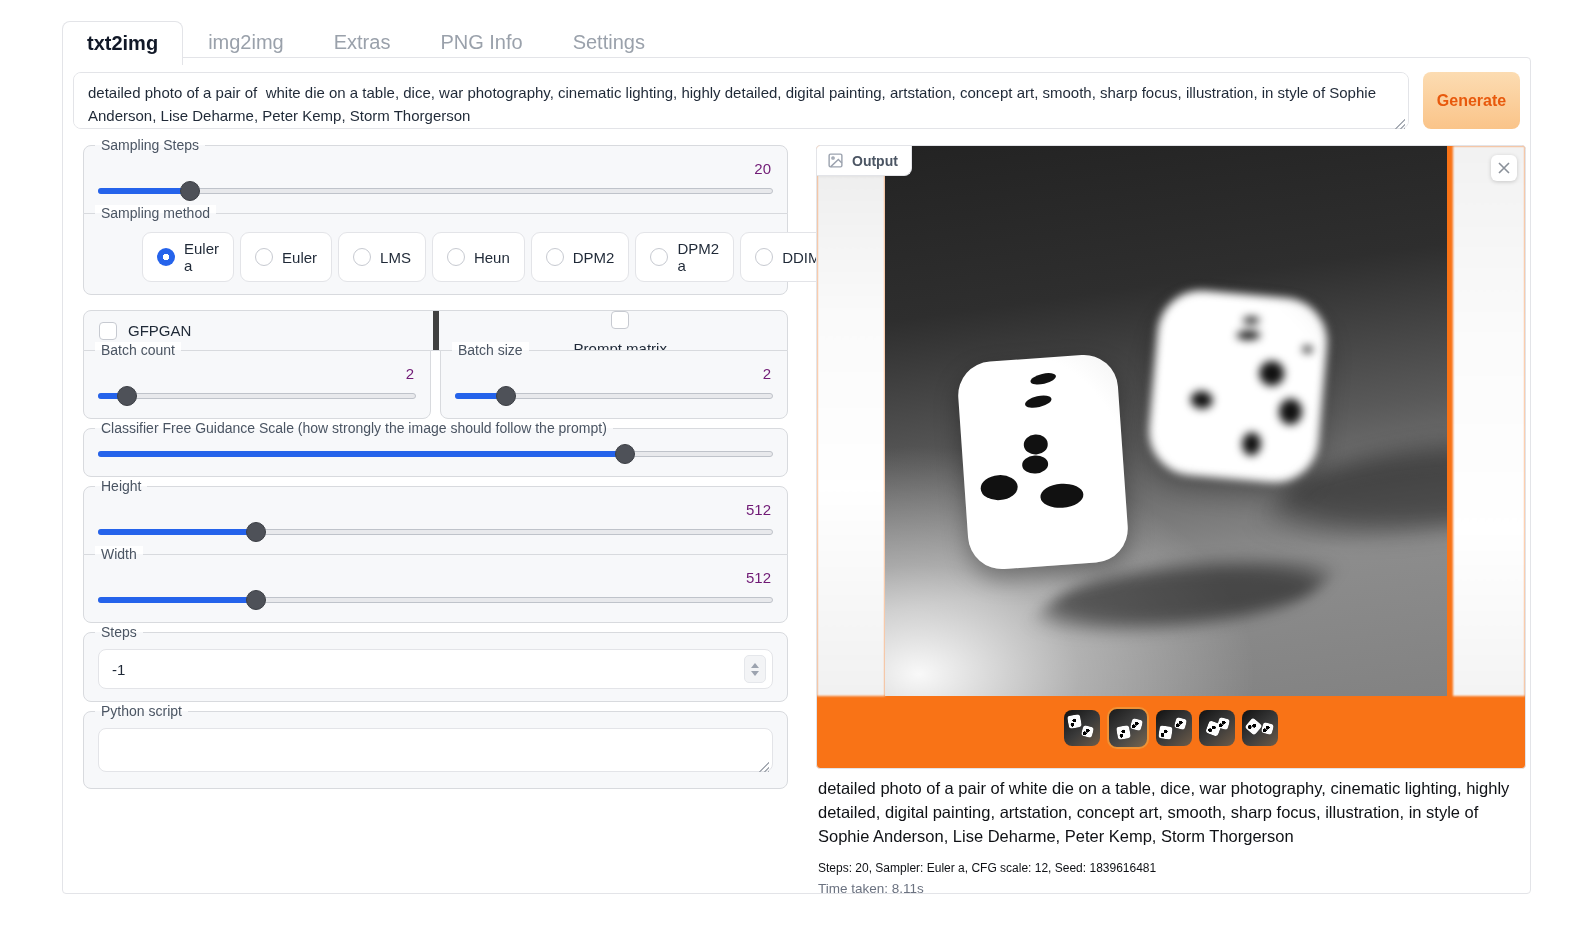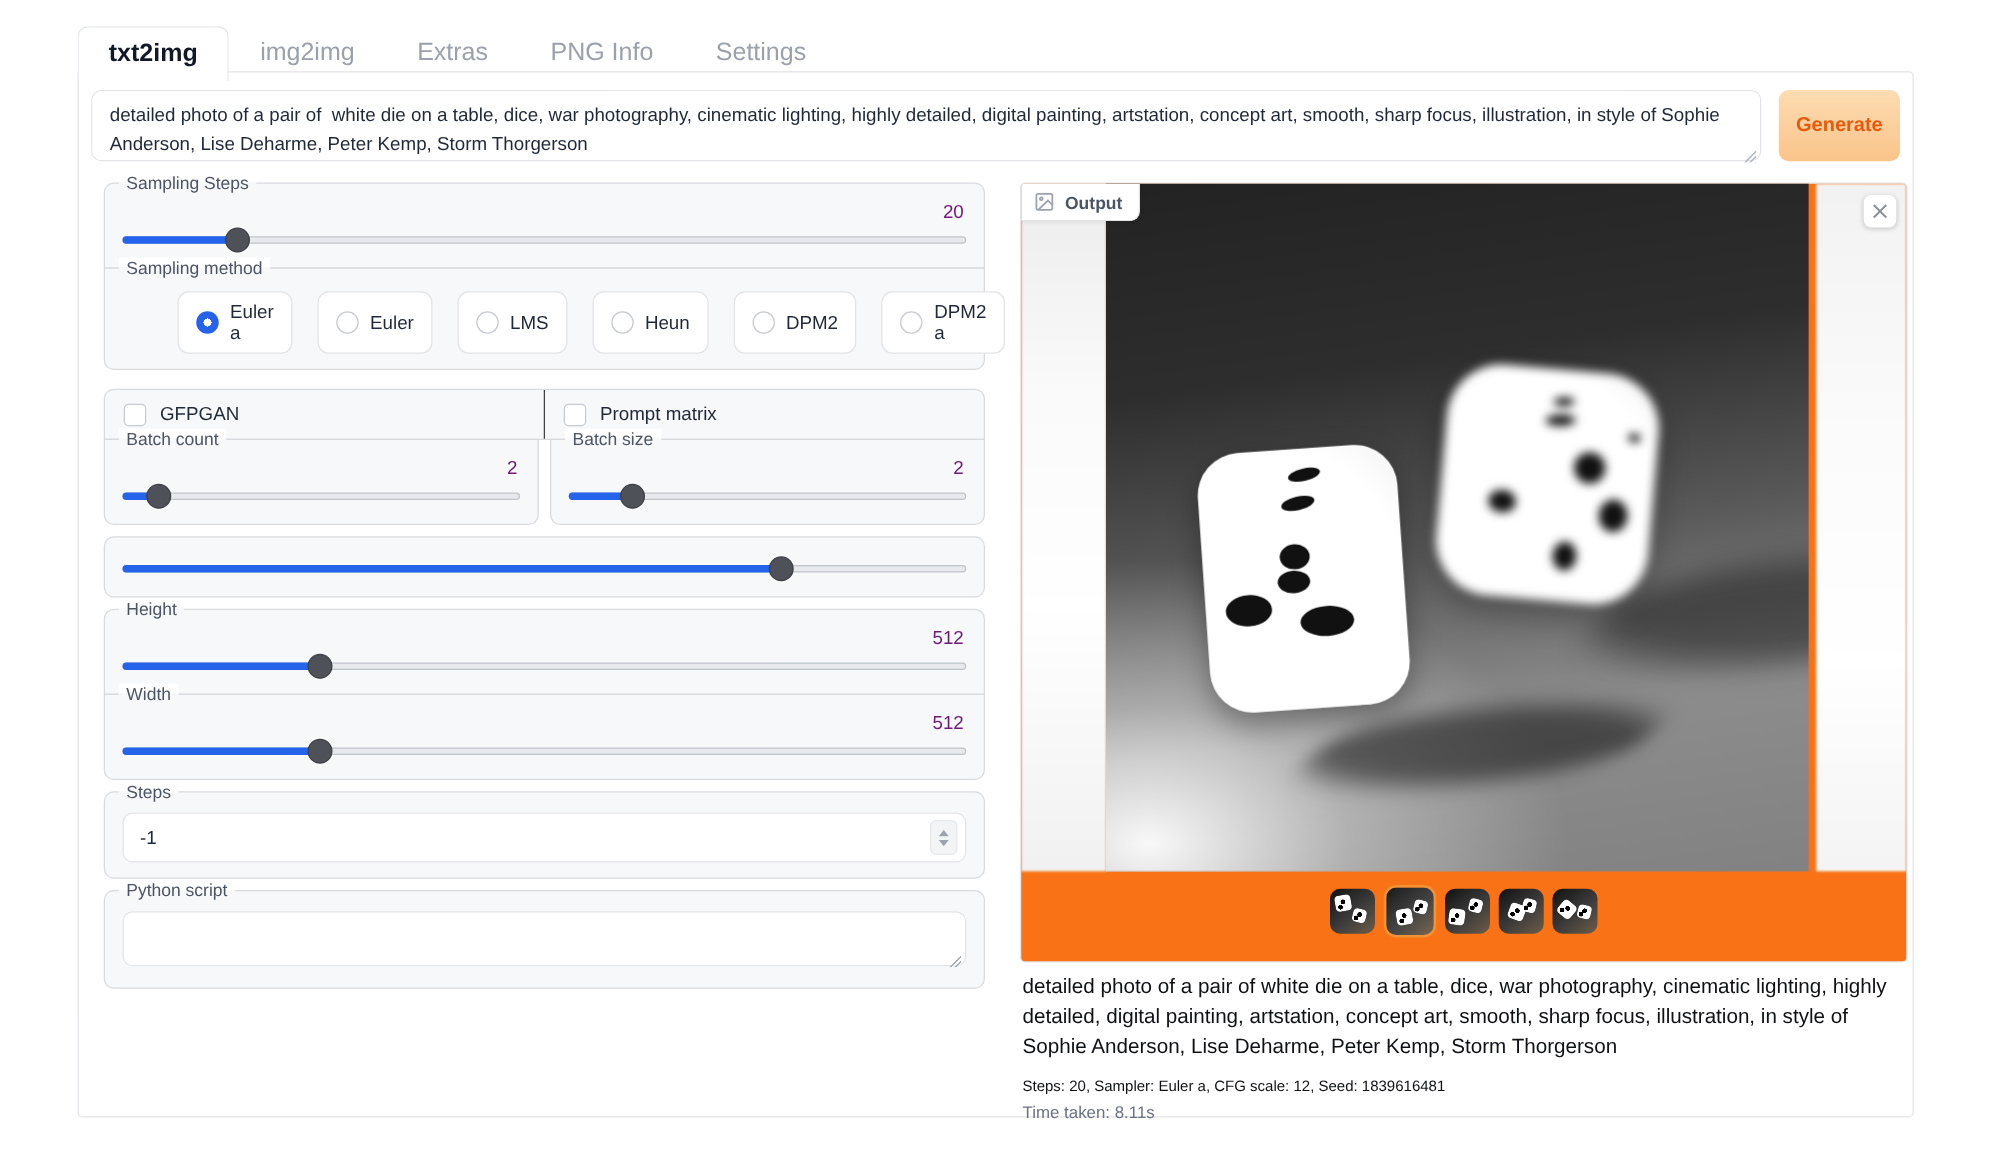--- a/index.html
+++ b/index.html
@@ -36,29 +36,29 @@
   .gap14 { margin-top:15px; }
 
   
   .slider-value { text-align:right; font-size:15px; color:#701a75; padding-right:2px; line-height:18px; margin-top:2px; }
   .slider { position:relative; height:20px; margin-top:3px; cursor:pointer; }
   .track { position:absolute; left:0; right:0; top:7px; height:6px; border-radius:3px; background:#e8e9ec; border:1px solid #bfc3ca; }
   .fill { position:absolute; left:0; top:7px; height:6px; border-radius:3px; background:#2563eb; }
   .handle { position:absolute; top:0; width:20px; height:20px; border-radius:50%; background:#4e5158; border:1px solid #3c3f45; }
 
   
-  .radio-row { display:flex; gap:20px; margin-top:6px;padding-left:44px; }
+  .radio-row { display:flex; gap:6px; margin-top:6px;padding-left:44px; }
   .pill { display:flex; align-items:center; gap:9px; background:#fff; border:1px solid #e3e4e8; border-radius:9px; padding:7px 14px; font-size:15px; color:#1f2937; cursor:pointer; }
   .rdot { width:18px; height:18px; border-radius:50%; border:1.5px solid #c7cad1; background:#fff; flex:none; }
   .pill.selected .rdot { border:none; background:radial-gradient(circle, #ffffff 0 3.2px, #2563eb 3.3px 100%); }
 
   
   .cb-panel { display:flex; border:1px solid #d8dade; background:#f7f8fa; border-radius:8px 8px 0 0; height:41px; }
   .cb-cell { flex:1; display:flex; align-items:center; gap:11px; padding-left:15px; font-size:15px; color:#1f2937; cursor:pointer; }
-  .cb-cell + .cb-cell { border-left:1px solid #404040; }
+  .cb-cell + .cb-cell { border-left:6px solid #404040;flex-direction:column; }
   .cbox { width:18px; height:18px; border:1.5px solid #c7cad1; border-radius:4px; background:#fff; flex:none; }
 
   .batch-row { display:flex; gap:9px; margin-top:-1px; }
   .batch-row .fieldset { flex:1; border-radius:0 0 8px 8px; }
 
   
   .seed-wrap { position:relative; margin-top:4px; }
   input.seed { width:100%; height:40px; border:1px solid #e3e4e8; border-radius:8px; background:#fff; padding:0 40px 0 13px; font-family:inherit; font-size:15px; color:#1f2937; outline:none; }
   .stepper { position:absolute; right:7px; top:50%; transform:translateY(-50%); width:22px; height:28px; background:#f3f4f6; border:1px solid #e5e7eb; border-radius:5px; display:flex; flex-direction:column; align-items:center; justify-content:center; gap:3px; cursor:pointer; }
   .tri-up { width:0; height:0; border-left:4px solid transparent; border-right:4px solid transparent; border-bottom:5px solid #9ca3af; }
@@ -206,20 +206,21 @@
             <div class="slider-value">2</div>
             <div class="slider">
               <div class="track"></div>
               <div class="fill" style="width:16%"></div>
               <div class="handle" style="left:calc(16% - 10px)"></div>
             </div>
           </div>
         </div>
 
         <div class="fieldset gap8">
+          <span class="legend">Classifier Free Guidance Scale (how strongly the image should follow the prompt)</span>
           <div class="slider">
             <div class="track"></div>
             <div class="fill" style="width:78%"></div>
             <div class="handle" style="left:calc(78% - 10px)"></div>
           </div>
         </div>
 
         <div class="fieldset fs-top gap8">
           <span class="legend">Height</span>
           <div class="slider-value">512</div>

